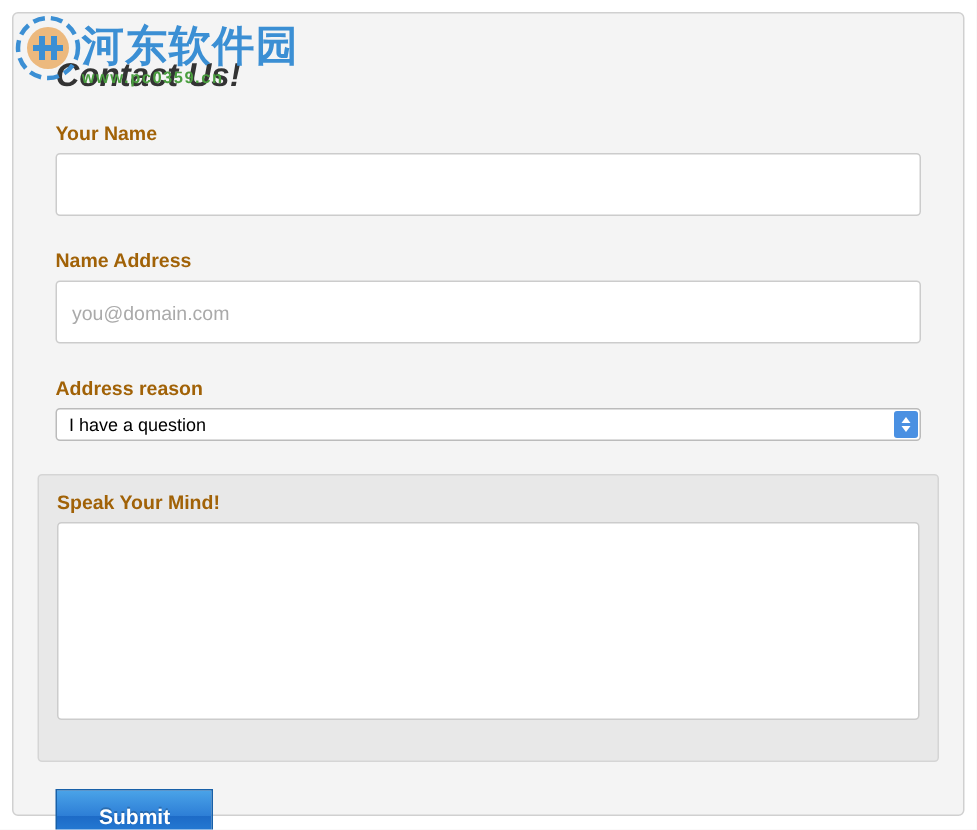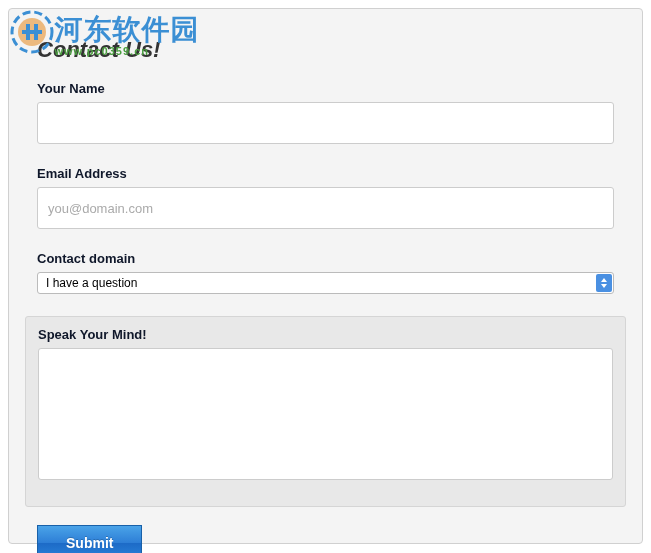--- a/index.html
+++ b/index.html
@@ -60,21 +60,21 @@
       font-style: italic;
       margin-bottom: 18px;
     }
     .form-group {
       margin-bottom: 22px;
     }
     .form-label {
       display: block;
       font-size: 13px;
       font-weight: bold;
-      color: #0f172a;
+      color: #a16207;
       margin-bottom: 6px;
     }
     .form-input {
       width: 100%;
       height: 34px;
       border: 1px solid #ccc;
       border-radius: 3px;
       padding: 20px 10px;
       font-size: 13px;
       background: #fff;
@@ -178,26 +178,26 @@
 
 <div class="form-container">
   <h1 class="form-title">Contact Us!</h1>
 
   <div class="form-group">
     <label class="form-label">Your Name</label>
     <input type="text" class="form-input" value="" style="">
   </div>
 
   <div class="form-group">
-    <label class="form-label">Email Address</label>
+    <label class="form-label">Name Address</label>
     <input type="text" class="form-input" placeholder="you@domain.com" style="">
   </div>
 
   <div class="form-group">
-    <label class="form-label">Contact domain</label>
+    <label class="form-label">Address reason</label>
     <div class="form-select-wrapper">
       <select class="form-select">
         <option>I have a question</option>
       </select>
       <span class="select-arrows"></span>
     </div>
   </div>
 
   <div class="textarea-section">
     <label class="form-label">Speak Your Mind!</label>

